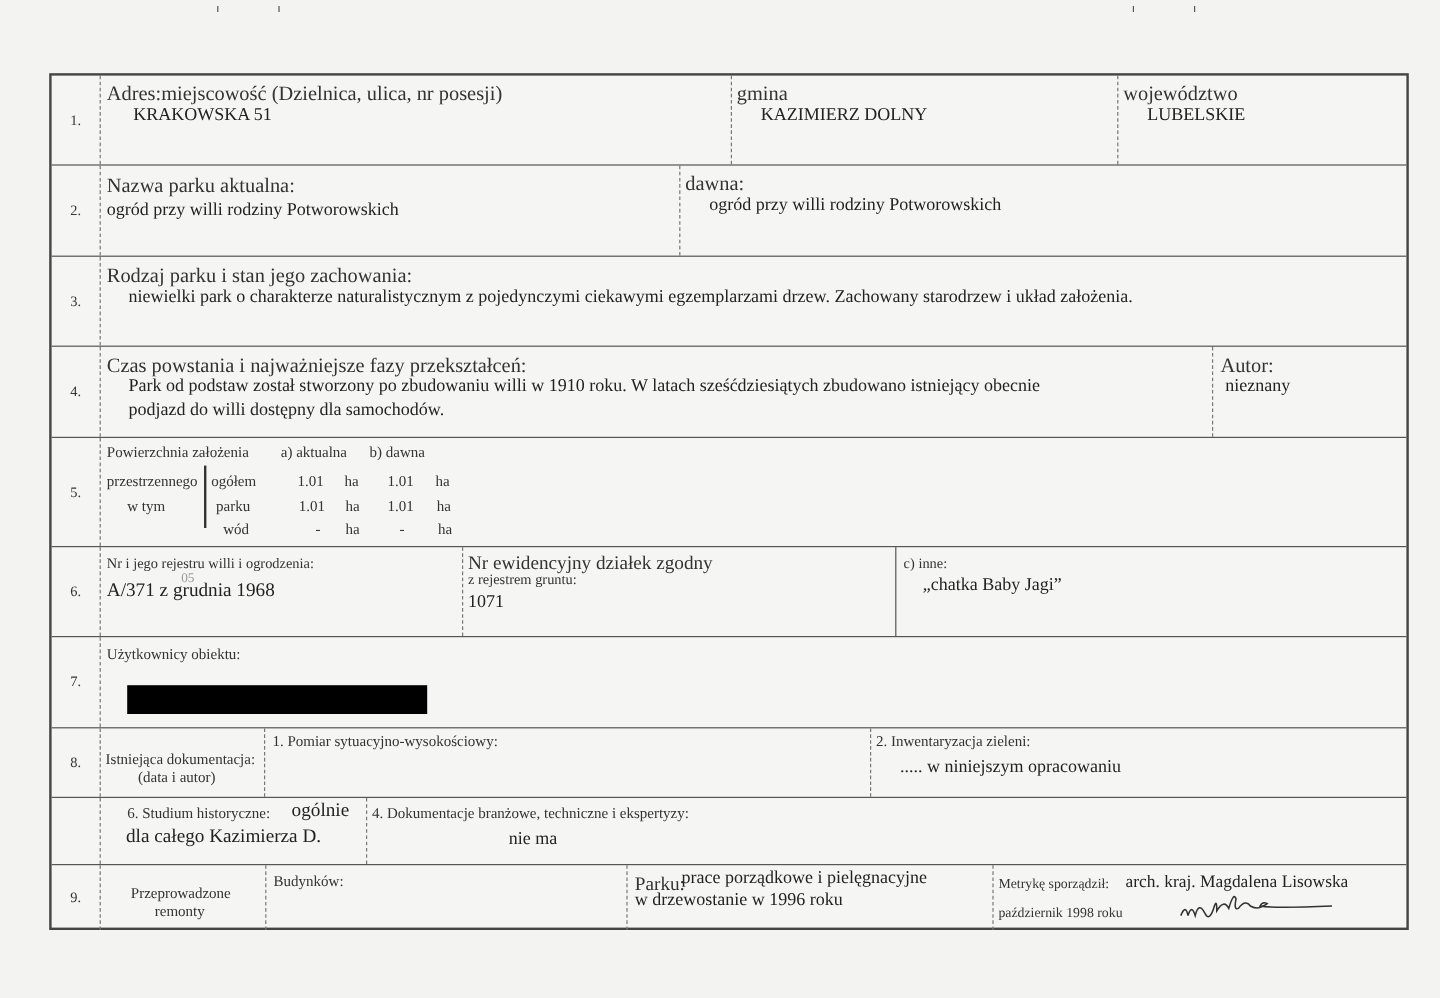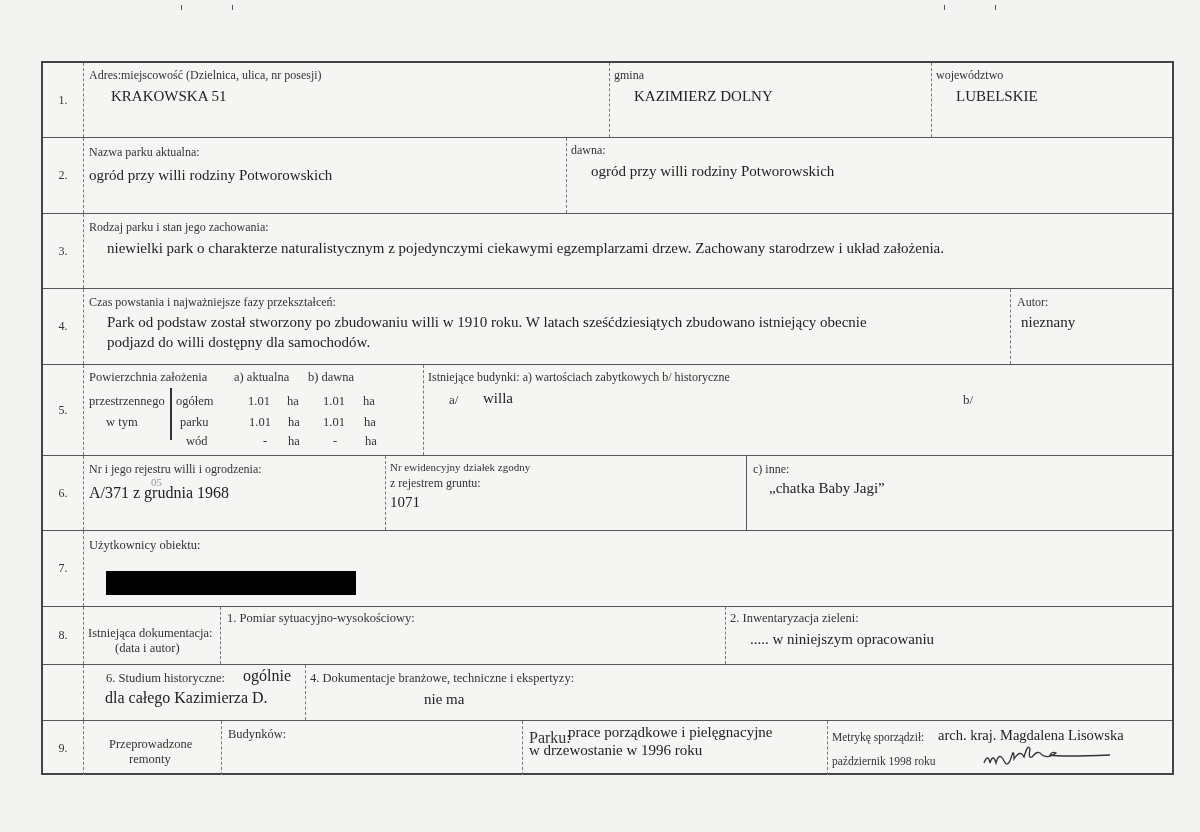--- a/index.html
+++ b/index.html
@@ -16,21 +16,21 @@
   }
   .row { position:absolute; left:0; right:0; border-bottom:1.5px solid #555; box-sizing:border-box; }
   .num {
     position:absolute; left:0; top:0; bottom:0; width:40px;
     border-right:1px dashed #777; display:flex; align-items:center; justify-content:center;
     font-size:12px; color:#333;
   }
   .cell { position:absolute; top:0; bottom:0; box-sizing:border-box; }
   .dash-l { border-left:1px dashed #777; }
   .solid-l { border-left:1.5px solid #555;text-align:right; }
-  .lbl { position:absolute; font-size:12px; color:#333; white-space:nowrap; }
+  .lbl { position:absolute; font-size:17px; color:#333; white-space:nowrap; }
   .val { position:absolute; font-size:15px; color:#222; white-space:nowrap; }
   .val-lg { font-size:16px; }
   .small { font-size:13px; }
   .redact { position:absolute; background:#000; }
   .vbar { position:absolute; width:1.5px; background:#333; }
   svg.sig { position:absolute; }
 </style>
 </head>
 <body>
 
@@ -113,37 +113,31 @@
       <span class="lbl small" style="left:205px;top:50px;font-size:12.5px">ha</span>
       <span class="lbl small" style="left:240px;top:50px;font-size:12.5px">1.01</span>
       <span class="lbl small" style="left:281px;top:50px;font-size:12.5px">ha</span>
 
       <span class="lbl small" style="left:103px;top:69px;font-size:12.5px">wód</span>
       <span class="lbl small" style="left:180px;top:69px;font-size:12.5px">-</span>
       <span class="lbl small" style="left:205px;top:69px;font-size:12.5px">ha</span>
       <span class="lbl small" style="left:250px;top:69px;font-size:12.5px">-</span>
       <span class="lbl small" style="left:282px;top:69px;font-size:12.5px">ha</span>
     </div>
-    <div class="cell dash-l" style="left:380px;right:0">
-      <span class="lbl" style="left:4px;top:5px">Istniejące budynki: a) wartościach zabytkowych b/ historyczne</span>
-      <span class="lbl small" style="left:25px;top:27px;font-size:13px">a/</span>
-      <span class="val" style="left:59px;top:25px">willa</span>
-      <span class="lbl small" style="left:539px;top:27px;font-size:13px">b/</span>
-    </div>
   </div>
 
   <div class="row" style="top:393px;height:75px">
     <div class="num">6.</div>
     <div class="cell" style="left:40px;width:302px">
       <span class="lbl" style="left:6px;top:6px;font-size:12px">Nr i jego rejestru  willi  i ogrodzenia:</span>
       <span class="lbl" style="left:68px;top:20px;font-size:11px;color:#999">05</span>
       <span class="val val-lg" style="left:6px;top:28px">A/371 z grudnia 1968</span>
     </div>
     <div class="cell dash-l" style="left:342px;width:361px">
-      <span class="lbl" style="left:4px;top:5px;font-size:11px">Nr ewidencyjny działek zgodny</span>
+      <span class="lbl" style="left:4px;top:5px;font-size:16px">Nr ewidencyjny działek zgodny</span>
       <span class="lbl" style="left:4px;top:20px;font-size:12px">z rejestrem gruntu:</span>
       <span class="val" style="left:4px;top:38px">1071</span>
     </div>
     <div class="cell solid-l" style="left:703px;right:0">
       <span class="lbl" style="left:6px;top:6px;font-size:12px">c) inne:</span>
       <span class="val" style="left:22px;top:24px">„chatka Baby Jagi”</span>
     </div>
   </div>
 
   <div class="row" style="top:468px;height:76px">

